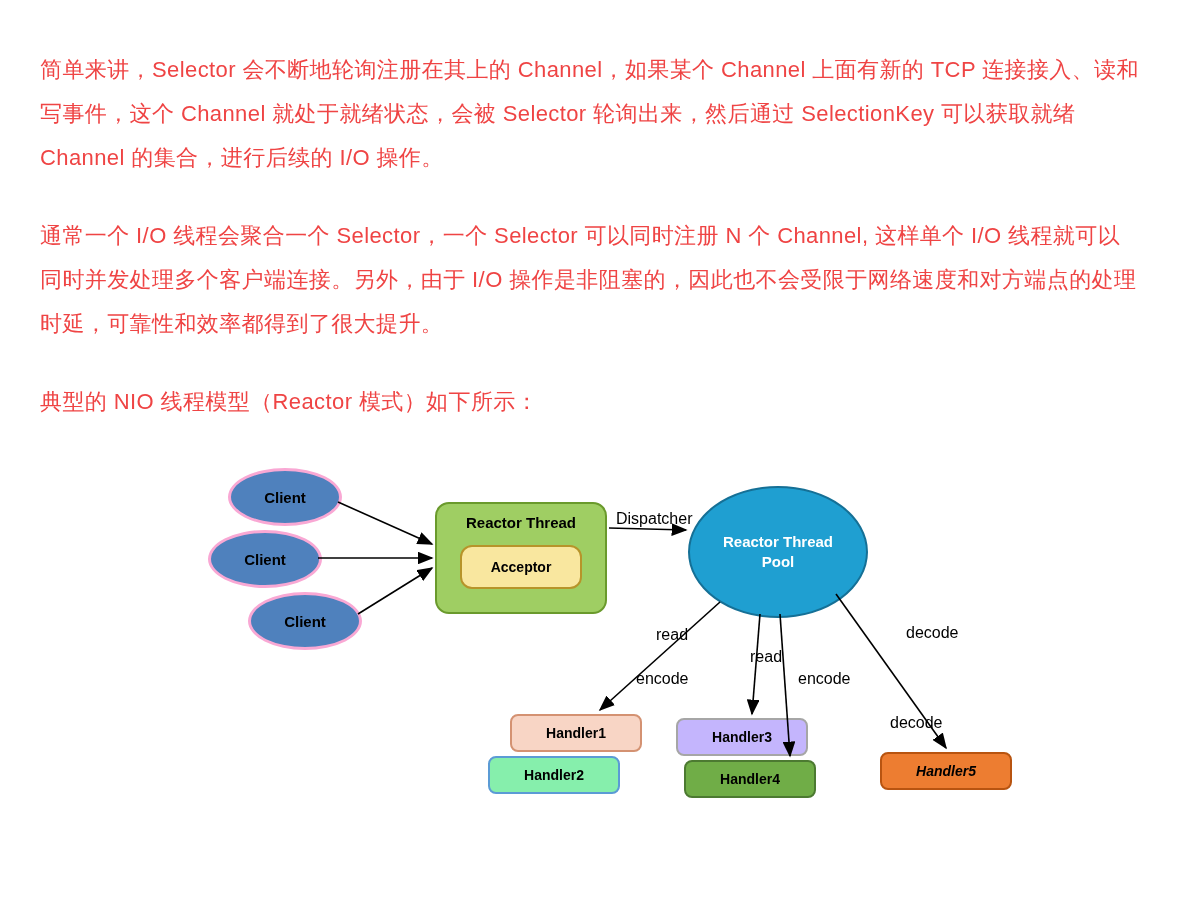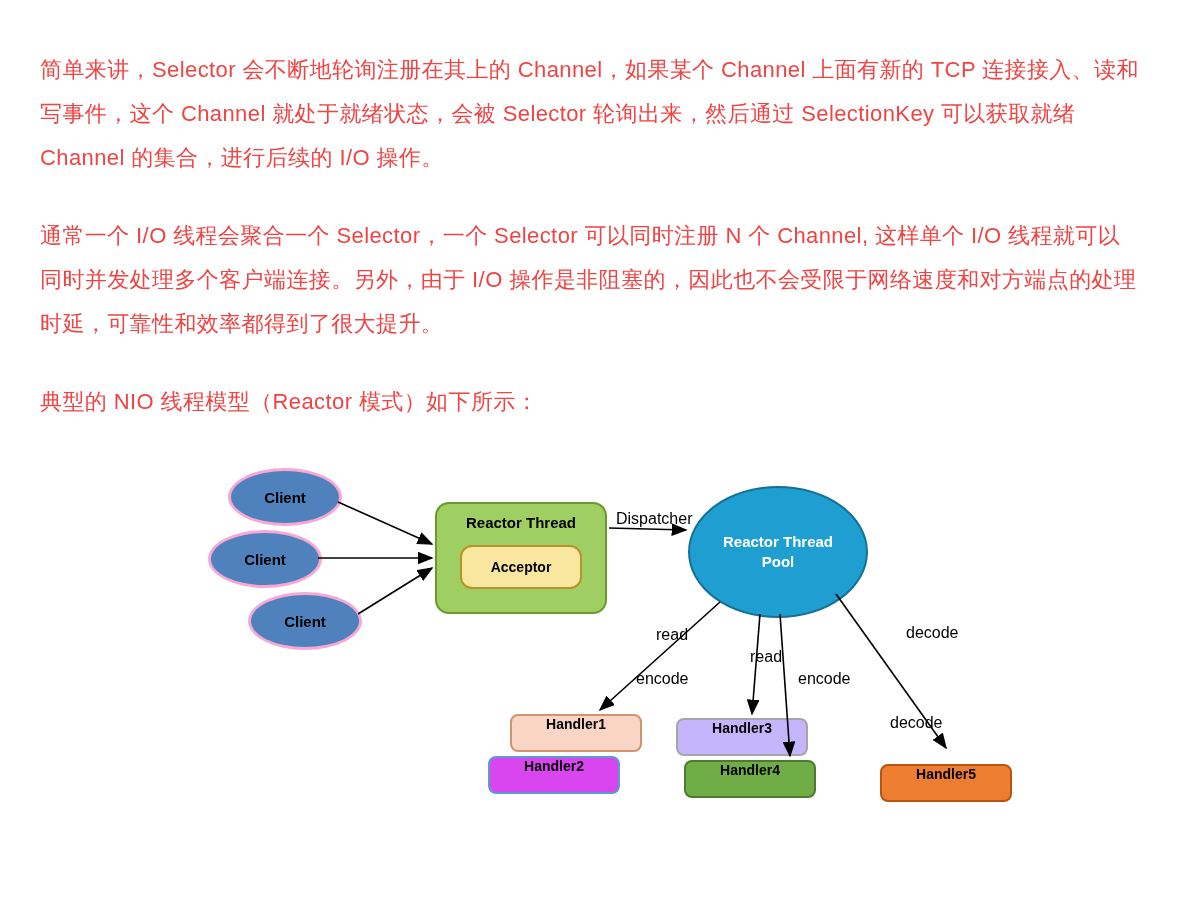--- a/index.html
+++ b/index.html
@@ -94,21 +94,21 @@
     line-height: 20px;
   }
   
   .handler {
     position: absolute;
     width: 132px;
     height: 38px;
     border: 2px solid;
     border-radius: 8px;
     display: flex;
-    align-items: flex-start;
+    align-items: center;
     justify-content: center;
     font-weight: bold;
     font-size: 14px;
     color: #000;
     box-sizing: border-box;
   }
   
   .arrows {
     position: absolute;
     left: 0;
@@ -153,30 +153,30 @@
     </div>
 
     <div class="pool">
       <span style="white-space:pre-line;">Reactor Thread
 Pool</span>
     </div>
 
     <div class="handler" style="left: 470px; top: 250px; background: rgb(248, 213, 197); border-color: rgb(212, 146, 114);">
       <span>Handler1</span>
     </div>
-    <div class="handler" style="left: 448px; top: 292px; background: #d946ef; border-color: rgb(91, 155, 213);">
+    <div class="handler" style="left: 448px; top: 292px; background: #86efac; border-color: rgb(91, 155, 213);">
       <span>Handler2</span>
     </div>
     <div class="handler" style="left: 636px; top: 254px; background: #c4b5fd; border-color: rgb(166, 166, 166);">
       <span>Handler3</span>
     </div>
     <div class="handler" style="left: 644px; top: 296px; background: rgb(112, 173, 71); border-color: rgb(76, 122, 49);">
       <span>Handler4</span>
     </div>
-    <div class="handler" style="left: 840px; top: 300px; background: rgb(237, 125, 49); border-color: rgb(184, 84, 16);">
+    <div class="handler" style="left: 840px; top: 288px; background: rgb(237, 125, 49); border-color: rgb(184, 84, 16); font-style: italic;">
       <span>Handler5</span>
     </div>
 
     <div class="edge-label" style="left:576px; top:46px;">Dispatcher</div>
     <div class="edge-label" style="left:616px; top:162px;">read</div>
     <div class="edge-label" style="left:596px; top:206px;">encode</div>
     <div class="edge-label" style="left:710px; top:184px;">read</div>
     <div class="edge-label" style="left:758px; top:206px;">encode</div>
     <div class="edge-label" style="left:866px; top:160px;">decode</div>
     <div class="edge-label" style="left:850px; top:250px;">decode</div>

